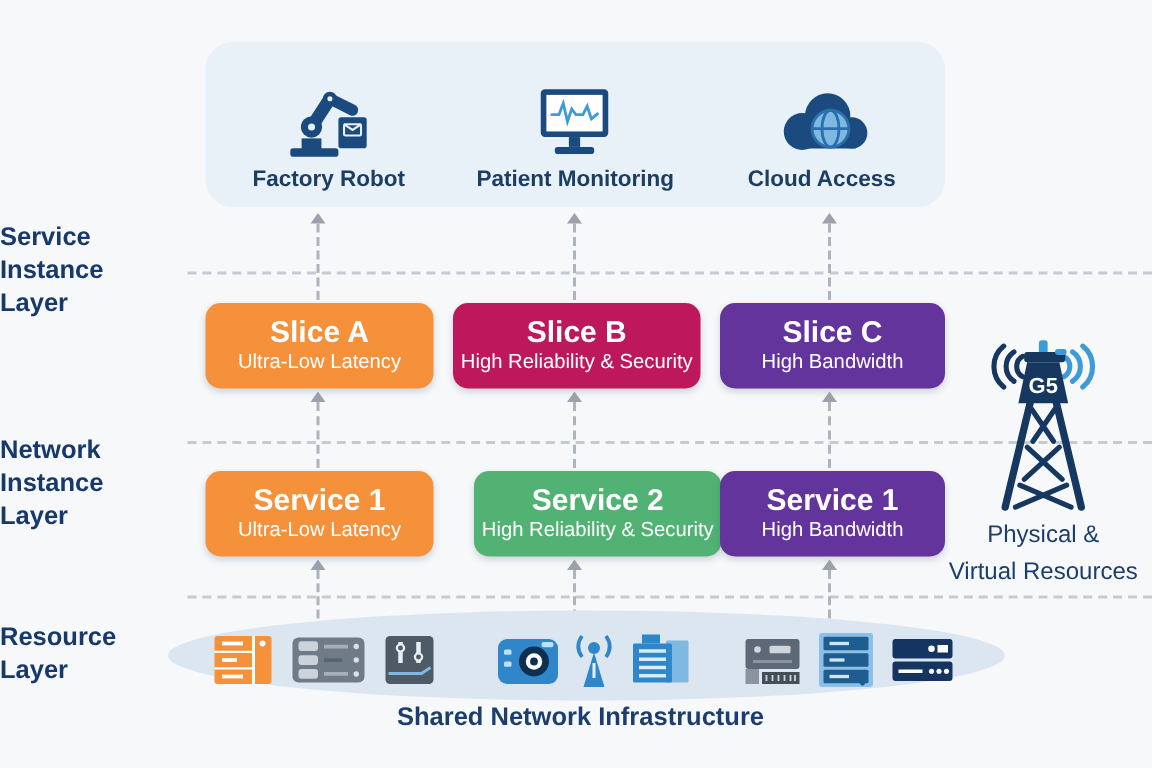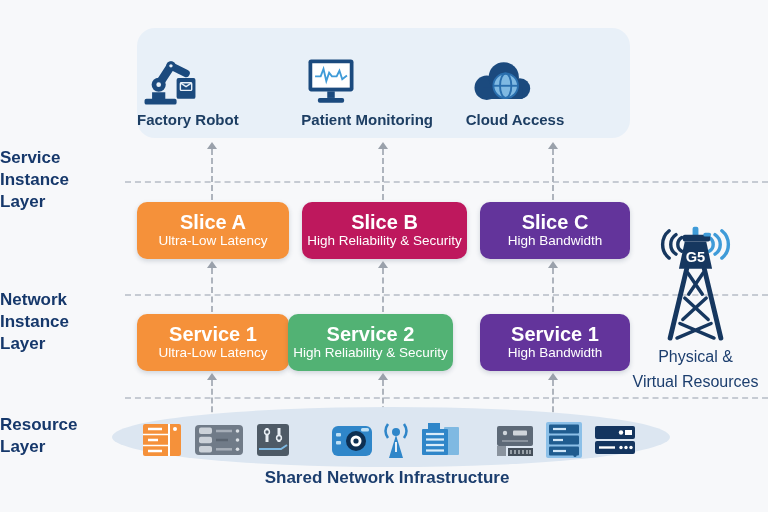--- a/index.html
+++ b/index.html
@@ -8,21 +8,21 @@
     background:#f7f8fa; overflow:hidden;
     font-family:"Liberation Sans", sans-serif;
     color:#1c3e6e;
   }
   
   .top-panel {
     position:absolute; left:137px; top:28px; width:493px; height:110px;
     background:#e8f0f8; border-radius:18px; display:flex;
   }
   .app {
-    flex:1; display:flex; flex-direction:column; align-items:flex-start;
+    flex:1; display:flex; flex-direction:column; align-items:center;
     justify-content:flex-end; padding-bottom:10px;
   }
   .app-icon { height:58px; display:flex; align-items:flex-end; justify-content:center; }
   .app-label { color:#1d3e63; font-size:15px; font-weight:700; margin-top:4px; }
 
   
   .layer-label {
     position:absolute; left:0; width:98px; text-align:left;
     color:#16386b; font-weight:700; font-size:17px; line-height:22px;
   }
@@ -43,21 +43,21 @@
     position:absolute; height:57px; border-radius:10px; color:#fff;
     display:flex; flex-direction:column; align-items:center; justify-content:center;
     box-shadow:0 2px 5px rgba(30,50,80,0.18);
   }
   .box-title { font-size:20px; font-weight:700; line-height:21px; }
   .box-sub { font-size:13.5px; line-height:16px; margin-top:0; }
   #slice-a  { left:137px; top:202px; width:152px; }
   #slice-b  { left:302px; top:202px; width:165px; }
   #slice-c  { left:480px; top:202px; width:150px; }
   #service-1 { left:137px; top:314px; width:152px; }
-  #service-2 { left:288px; top:314px; width:165px;align-items:center; }
+  #service-2 { left:316px; top:314px; width:165px;align-items:center; }
   #service-3 { left:480px; top:314px; width:150px; }
 
   
   .connector {
     position:absolute; width:12px; display:flex; flex-direction:column; align-items:center;
   }
   .connector .head {
     width:0; height:0;
     border-left:5px solid transparent; border-right:5px solid transparent;
     border-bottom:7px solid #9aa1ab;

